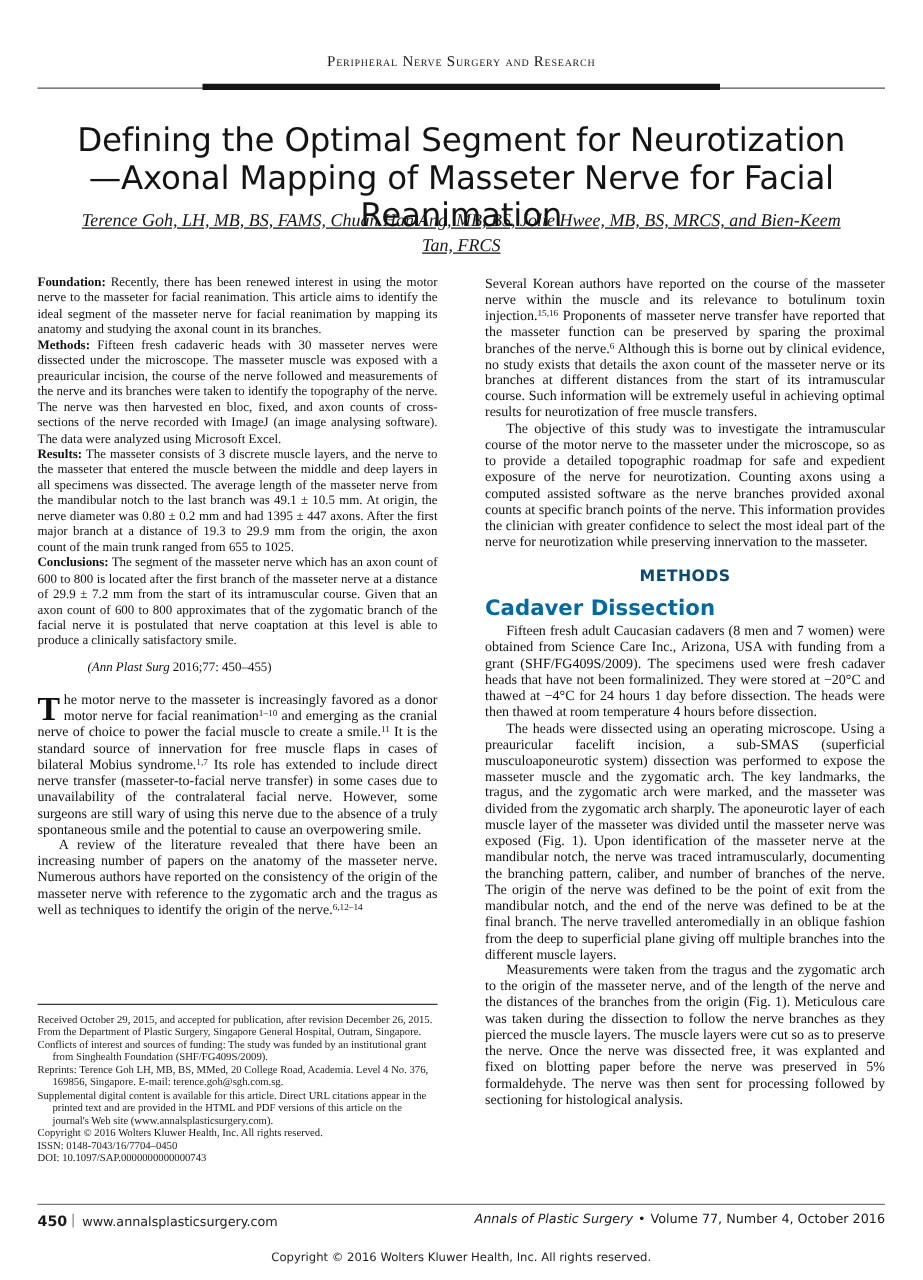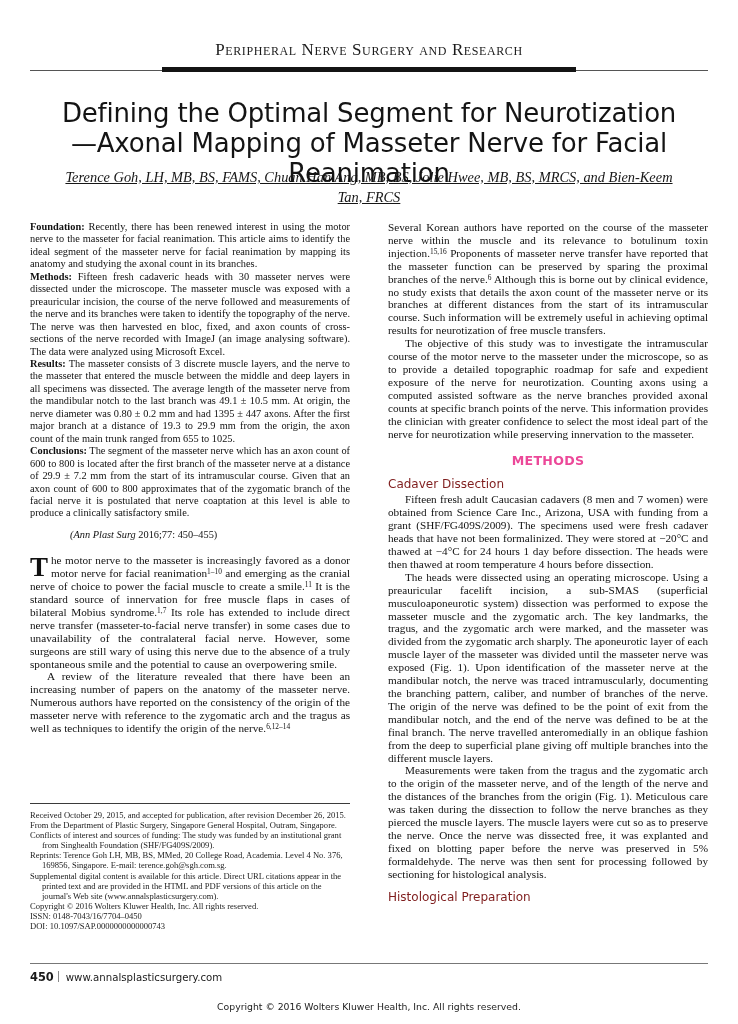--- a/index.html
+++ b/index.html
@@ -20,21 +20,21 @@
   
   .runhead {
     position: absolute;
     top: 40px;
     left: 30px;
     right: 30px;
     text-align: center;
   }
   .runhead-text {
     font-family: "Liberation Serif", serif;
-    font-size: 17px;
+    font-size: 12px;
     font-variant: small-caps;
     letter-spacing: 0.6px;
     color: #1a1a1a;
     white-space: nowrap;
   }
   .runhead-rule {
     position: absolute;
     top: 70px;
     left: 30px;
     right: 30px;
@@ -139,28 +139,28 @@
   sup { font-size: 7.4px; line-height: 0; vertical-align: 3.2px; }
 
   
   h2.section {
     margin: 13px 0 7px 0;
     text-align: center;
     font-family: "DejaVu Sans", sans-serif;
     font-size: 12.6px;
     font-weight: bold;
     letter-spacing: 0.3px;
-    color: #ec4899;
+    color: #0c4a6e;
   }
   h3.subsection {
     margin: 9px 0 2px 0;
     font-family: "DejaVu Sans", sans-serif;
-    font-size: 12px;
-    font-weight: normal;
-    color: #7f1d1d;
+    font-size: 17px;
+    font-weight: bold;
+    color: #0369a1;
   }
 
   
   .footnote-rule {
     position: absolute;
     top: 803px;
     left: 30px;
     width: 320px;
     height: 1px;
     background: #3a3a3a;
@@ -281,21 +281,20 @@
         <p><span>Several Korean authors have reported on the course of the masseter nerve within the muscle and its relevance to botulinum toxin injection.</span><sup>15,16</sup><span> Proponents of masseter nerve transfer have reported that the masseter function can be preserved by sparing the proximal branches of the nerve.</span><sup>6</sup><span> Although this is borne out by clinical evidence, no study exists that details the axon count of the masseter nerve or its branches at different distances from the start of its intramuscular course. Such information will be extremely useful in achieving optimal results for neurotization of free muscle transfers.</span></p>
         <p class="indent">The objective of this study was to investigate the intramuscular course of the motor nerve to the masseter under the microscope, so as to provide a detailed topographic roadmap for safe and expedient exposure of the nerve for neurotization. Counting axons using a computed assisted software as the nerve branches provided axonal counts at specific branch points of the nerve. This information provides the clinician with greater  confidence to select the most ideal part of the nerve for neurotization while preserving innervation to the masseter.</p>
 
         <h2 class="section">METHODS</h2>
         <h3 class="subsection">Cadaver Dissection</h3>
 
         <p class="indent">Fifteen fresh adult Caucasian cadavers (8 men and 7 women) were obtained from Science Care Inc., Arizona, USA with funding from a grant (SHF/FG409S/2009). The specimens used were fresh cadaver heads that have not been formalinized. They were stored at −20°C and thawed at −4°C for 24 hours 1 day before dissection. The heads were then thawed at room temperature 4 hours before dissection.</p>
         <p class="indent">The heads were dissected using an operating microscope. Using a preauricular facelift incision, a sub-SMAS (superficial musculoaponeurotic system) dissection was performed to expose the masseter muscle and the zygomatic arch. The key landmarks, the tragus, and the zygomatic arch were marked, and the masseter was divided from the zygomatic arch sharply. The aponeurotic layer of each muscle layer of the masseter was divided until the masseter nerve was exposed (Fig. 1). Upon identification of the masseter nerve at the mandibular notch, the nerve was traced intramuscularly, documenting the branching pattern, caliber, and number of branches of the nerve. The origin of the nerve was defined to be the point of exit from the mandibular notch, and the end of the nerve was defined to be at the final branch. The nerve travelled anteromedially in an oblique fashion from the deep to superficial plane giving off multiple branches into the different muscle layers.</p>
         <p class="indent">Measurements were taken from the tragus and the zygomatic arch to the origin of the masseter nerve, and of the length of the nerve and the distances of the branches from the origin (Fig. 1). Meticulous care was taken during the dissection to follow the nerve branches as they pierced the muscle layers. The muscle layers were cut so as to preserve the nerve. Once the nerve was dissected free, it was explanted and fixed on blotting paper before the nerve was preserved in 5% formaldehyde. The nerve was then sent for processing followed by sectioning for histological analysis.</p>
 
-        <h3 class="subsection">Histological Preparation</h3>
       </div>
     </div>
 
   </div>
 
   <div class="footnote-rule"></div>
   <div class="footnotes">
     <p>Received October 29, 2015, and accepted for publication, after revision December 26, 2015.</p>
     <p class="flat">From the Department of Plastic Surgery, Singapore General Hospital, Outram, Singapore.</p>
     <p>Conflicts of interest and sources of funding: The study was funded by an institutional grant from Singhealth Foundation (SHF/FG409S/2009).</p>
@@ -306,17 +305,20 @@
     <p class="flat">DOI: 10.1097/SAP.0000000000000743</p>
   </div>
 
   <div class="footer-rule"></div>
   <div class="footer">
     <div class="footer-left">
       <span class="folio">450</span>
       <span class="folio-bar"></span>
       <span>www.annalsplasticsurgery.com</span>
     </div>
+    <div class="footer-right">
+      <span class="jrnl">Annals of Plastic Surgery</span><span class="dot">•</span><span>Volume 77, Number 4, October 2016</span>
+    </div>
   </div>
 
   <div class="copyright">Copyright © 2016 Wolters Kluwer Health, Inc. All rights reserved.</div>
 
 </div>
 
 </body></html>

